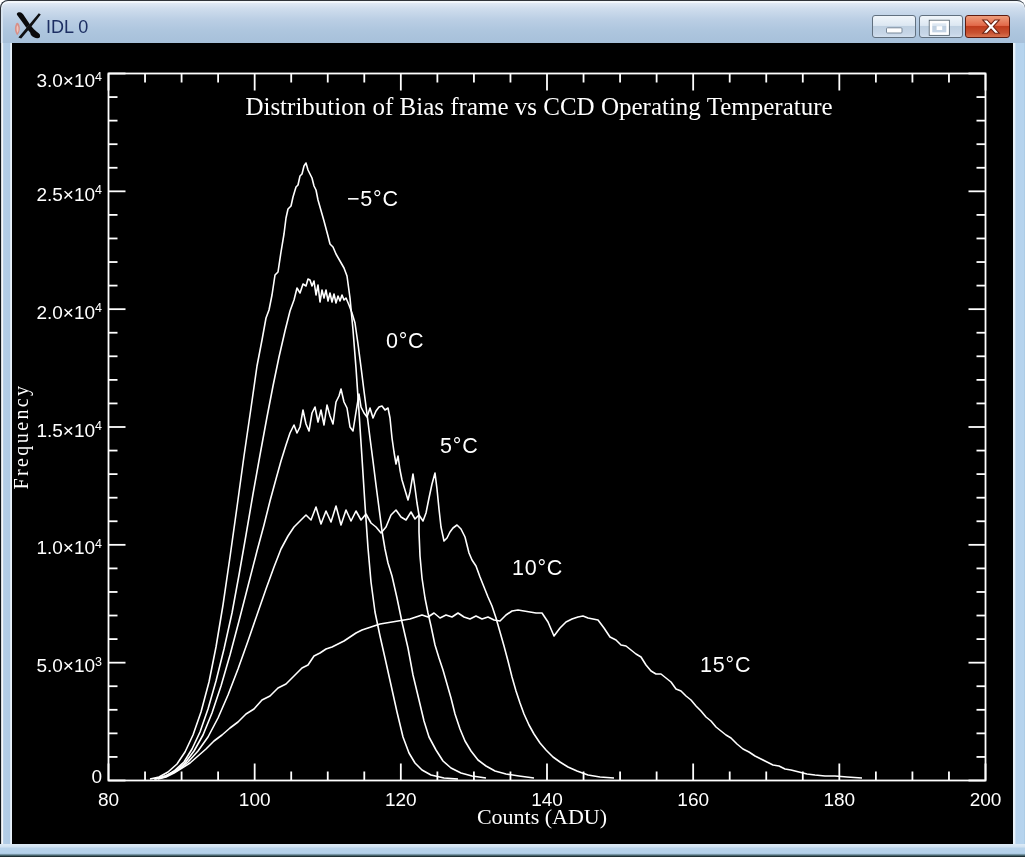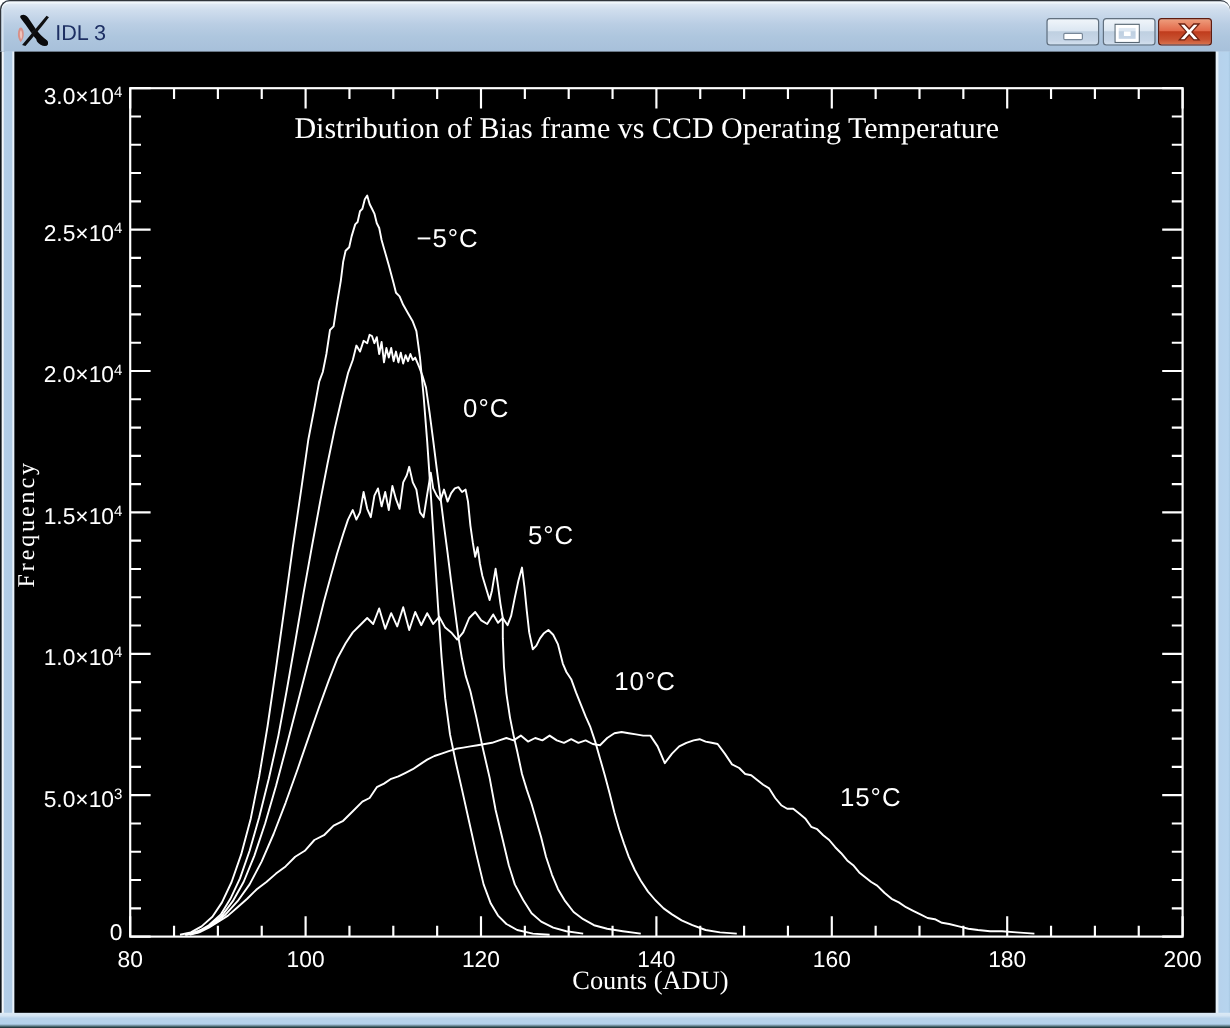--- a/index.html
+++ b/index.html
@@ -181,21 +181,21 @@
 </svg>
 </div>
 <svg id="icon" viewBox="0 0 28 28">
 <path d="M4.6 1.8 C7.8 0.2 9.8 2.6 11.6 5.4 L16.8 13.2 L13.2 16.4 C10.2 12.2 6.8 7.4 4.3 4.2 C3.5 3.2 3.8 2.2 4.6 1.8 Z" fill="#0a0a0c"></path>
 <path d="M13.2 16.4 L16.8 13.2 C19.2 16.4 22.4 20 26.2 22.8 C27.6 23.9 27.2 26.6 24.6 26.2 C20 25.4 16.2 20.9 13.2 16.4 Z" fill="#0a0a0c"></path>
 <ellipse cx="22.2" cy="23.8" rx="5.2" ry="2.9" transform="rotate(28 22.2 23.8)" fill="#0a0a0c"></ellipse>
 <path d="M25.8 2.2 L27.8 3.4 C21.4 11.6 14.6 20.2 8.2 27.4 L5.4 26.4 C12.2 18.4 19.2 10.2 25.8 2.2 Z" fill="#101012"></path>
 <path d="M3.2 12.4 C1.2 16.2 1.5 20.8 4.2 24.2 C7 21.4 7.6 16.4 5.8 13 C5.1 11.7 4 11.5 3.2 12.4 Z" fill="#d89088"></path>
 <path d="M4 14.4 C3.2 17 3.4 19.8 4.6 22 C5.8 19.8 5.8 16.6 4.8 14.4 Z" fill="#efc4bc"></path>
 </svg>
-<div id="wtitle">IDL 3</div>
+<div id="wtitle">IDL 0</div>
 <div id="bmin" class="cbtn"><svg width="42" height="21">
       <rect x="13.5" y="11.8" width="15.5" height="5.2" rx="1" fill="#fff" stroke="#788899" stroke-width="1"></rect>
     </svg></div>
 <div id="bmax" class="cbtn"><svg width="42" height="21">
       <rect x="9.3" y="4.3" width="20" height="15" fill="none" stroke="#55636f" stroke-width="1"></rect>
       <rect x="11" y="6" width="16.6" height="11.6" fill="none" stroke="#fff" stroke-width="2.5"></rect>
       <rect x="16.6" y="10.2" width="5.6" height="3.8" fill="#fff"></rect>
     </svg></div>
 <div id="bclose" class="cbtn"><svg width="43" height="21">
       <path d="M16.8 4 L21.2 4 L25 8.2 L28.8 4 L33.2 4 L27.3 10.6 L33.2 17.2 L28.8 17.2 L25 13 L21.2 17.2 L16.8 17.2 L22.7 10.6 Z" fill="#fff" stroke="#6e2212" stroke-width="1.1"></path>

